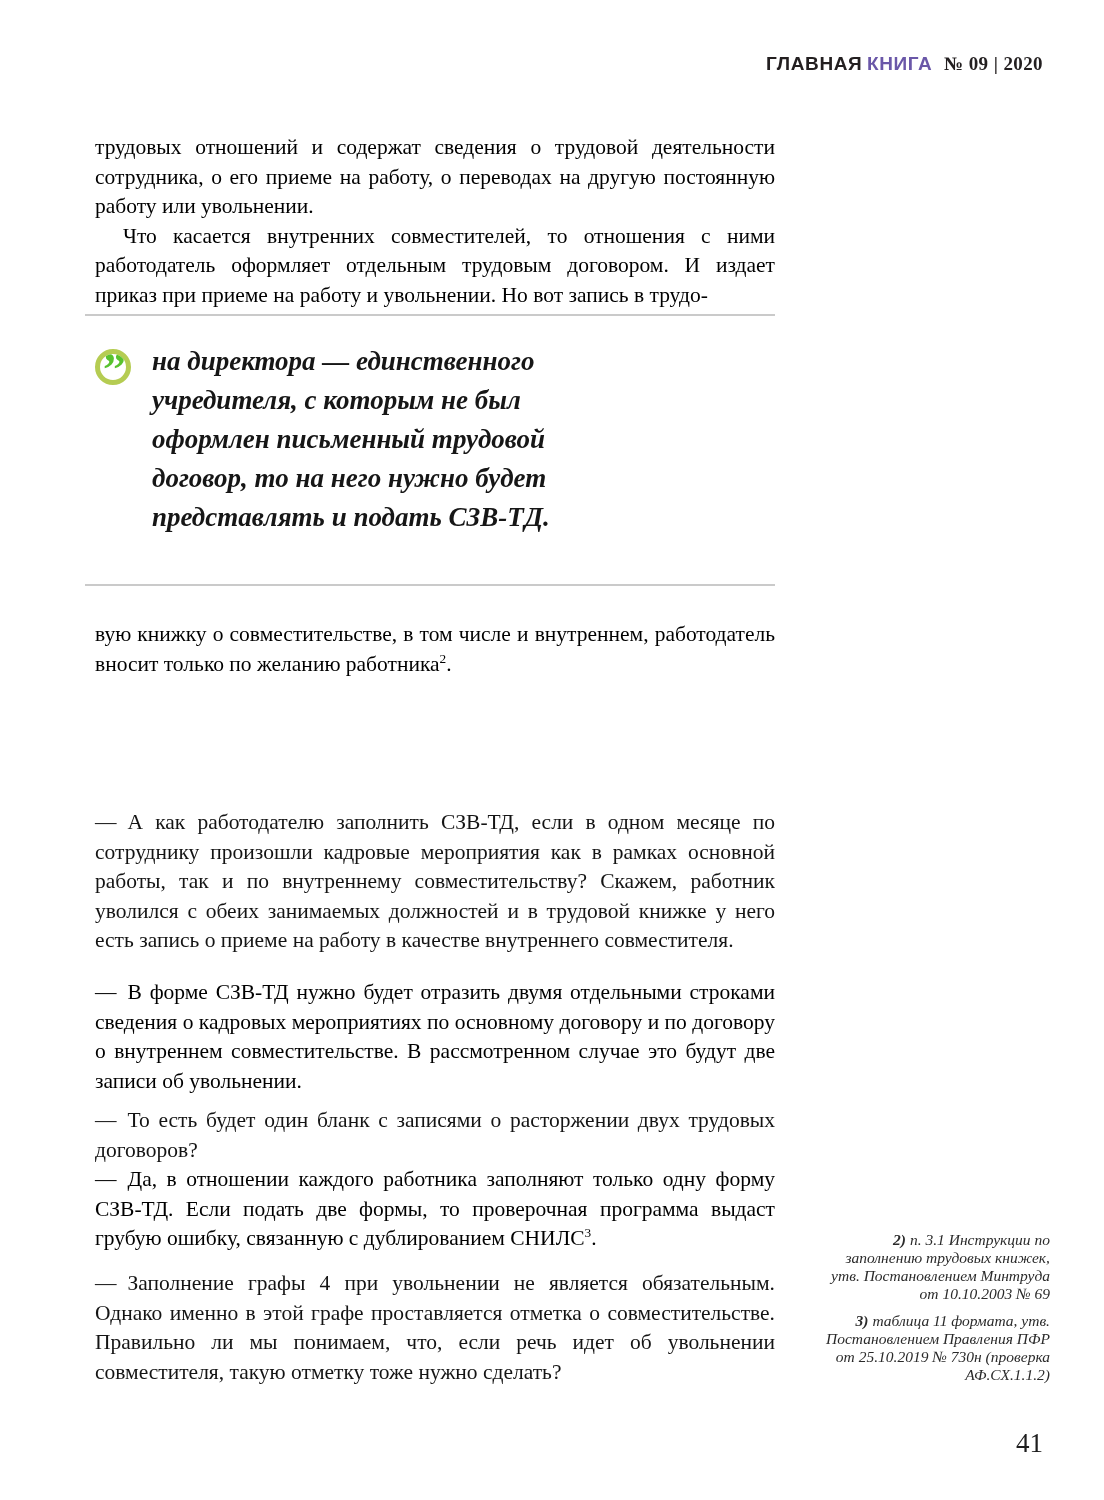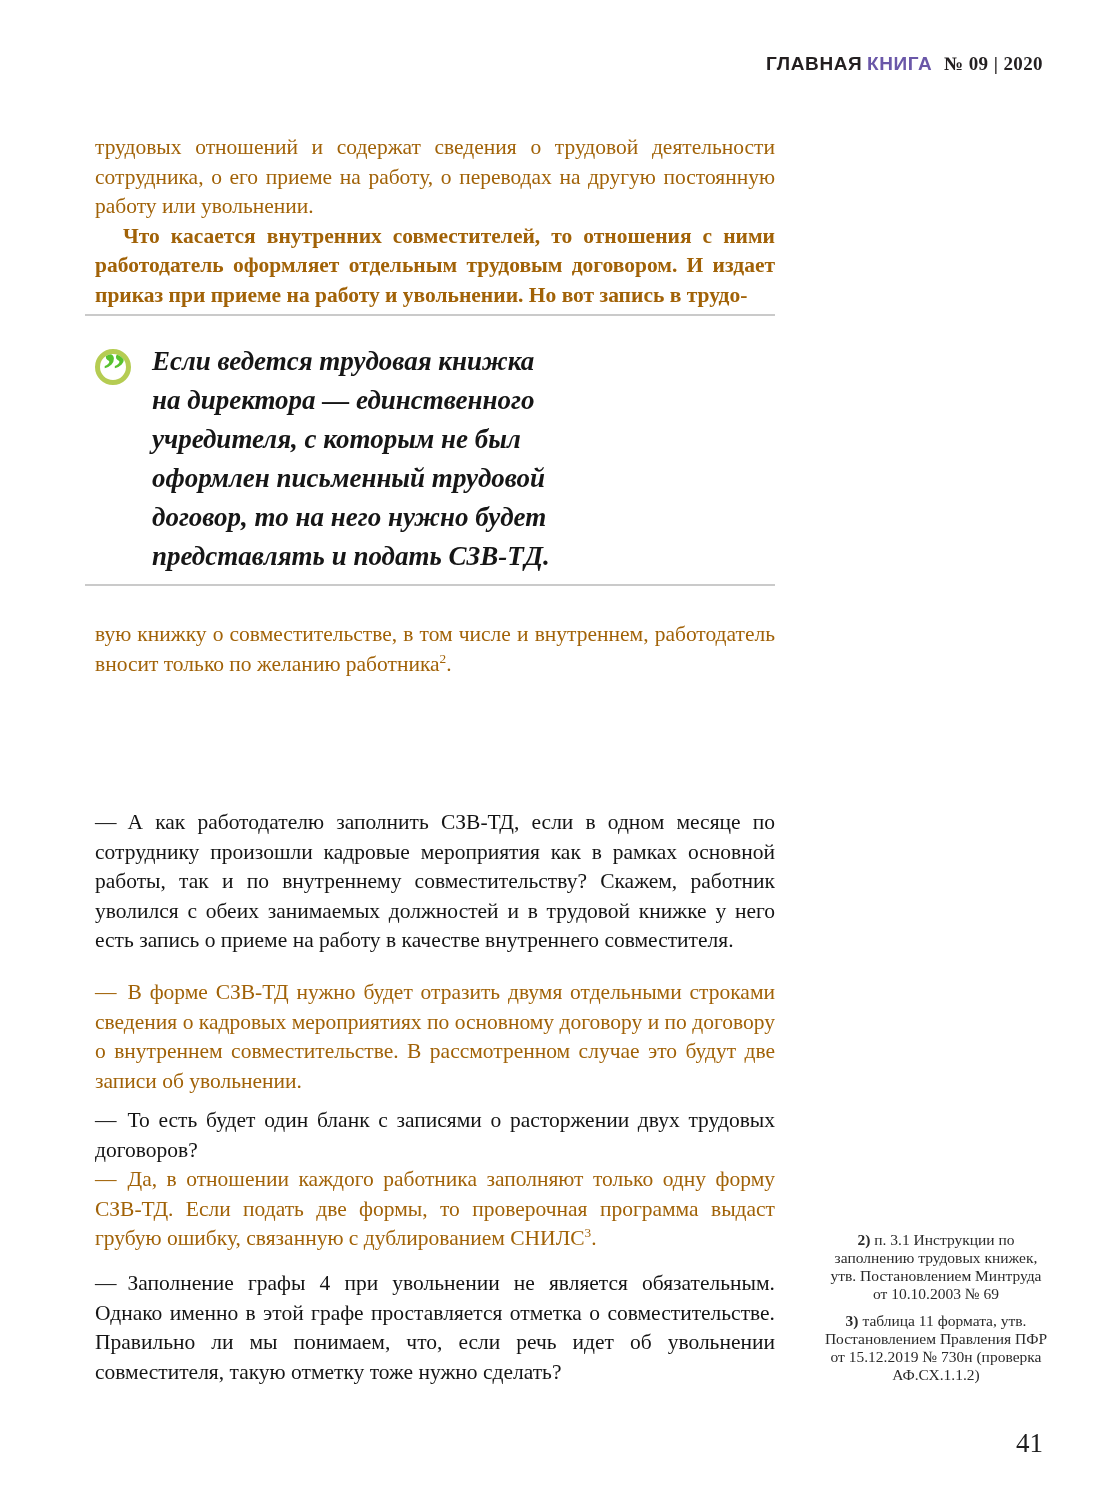--- a/index.html
+++ b/index.html
@@ -40,24 +40,24 @@
   
   .col {
     position: absolute;
     left: 95px;
     width: 680px;
   }
   .bodytext {
     font-size: 21.5px;
     line-height: 29.5px;
     text-align: justify;
-    color: #a16207;
+    color: #000000;
   }
   .bodytext p { margin: 0; }
-  .indent { text-indent: 28px; font-weight: bold; }
+  .indent { text-indent: 28px; }
   .bold { font-weight: normal; color: #141414; }
   .dash { margin-right: 11px; }
   sup { font-size: 0.62em; line-height: 0; vertical-align: super; }
 
   
   .rule {
     position: absolute;
     left: 85px;
     width: 690px;
     height: 2px;
@@ -110,21 +110,22 @@
 
   
   .footnotes {
     position: absolute;
     left: 822px;
     top: 1231px;
     width: 228px;
     font-size: 15.5px;
     line-height: 18px;
     color: #2a2a2a;
-    text-align: center;
+    text-align: right;
+    font-style: italic;
   }
   .footnote { margin: 0 0 9px 0; }
   .fn-marker { font-weight: bold; margin-right: 4px; }
 
   
   .page-number {
     position: absolute;
     right: 61px;
     top: 1428px;
     font-size: 27px;
@@ -147,21 +148,20 @@
     <p class="indent">Что касается внутренних совместителей, то отношения с ними работодатель оформляет отдельным трудовым договором. И издает приказ при приеме на работу и увольнении. Но вот запись в трудо-</p>
   </div>
 
   <div class="rule rule-top"></div>
 
   <div class="col pullquote">
     <div class="quote-icon">
       <span class="quote-glyph">”</span>
     </div>
     <div class="quote-lines">
-      <div>Если ведется трудовая книжка</div>
       <div>на директора — единственного</div>
       <div>учредителя, с которым не был</div>
       <div>оформлен письменный трудовой</div>
       <div>договор, то на него нужно будет</div>
       <div>представлять и подать СЗВ-ТД.</div>
     </div>
   </div>
 
   <div class="rule rule-bottom"></div>
 
@@ -184,18 +184,18 @@
   <div class="col bodytext a2">
     <p><span class="dash">—</span><span>Да, в отношении каждого работника заполняют только одну форму СЗВ-ТД. Если подать две формы, то проверочная программа выдаст грубую ошибку, связанную с дублированием СНИЛС</span><sup>3</sup><span>.</span></p>
   </div>
 
   <div class="col bodytext bold q3">
     <p><span class="dash">—</span><span>Заполнение графы 4 при увольнении не является обязательным. Однако именно в этой графе проставляется отметка о совместительстве. Правильно ли мы понимаем, что, если речь идет об увольнении совместителя, такую отметку тоже нужно сделать?</span></p>
   </div>
 
   <div class="footnotes">
     <p class="footnote"><span class="fn-marker">2)</span><span>п. 3.1 Инструкции по заполнению трудовых книжек, утв. Постановлением Минтруда от 10.10.2003 № 69</span></p>
-    <p class="footnote"><span class="fn-marker">3)</span><span>таблица 11 формата, утв. Постановлением Правления ПФР от 15.12.2019 № 730н (проверка АФ.СХ.1.1.2)</span></p>
+    <p class="footnote"><span class="fn-marker">3)</span><span>таблица 11 формата, утв. Постановлением Правления ПФР от 25.10.2019 № 730н (проверка АФ.СХ.1.1.2)</span></p>
   </div>
 
   <div class="page-number">41</div>
 
 </div>
 
 </body></html>

